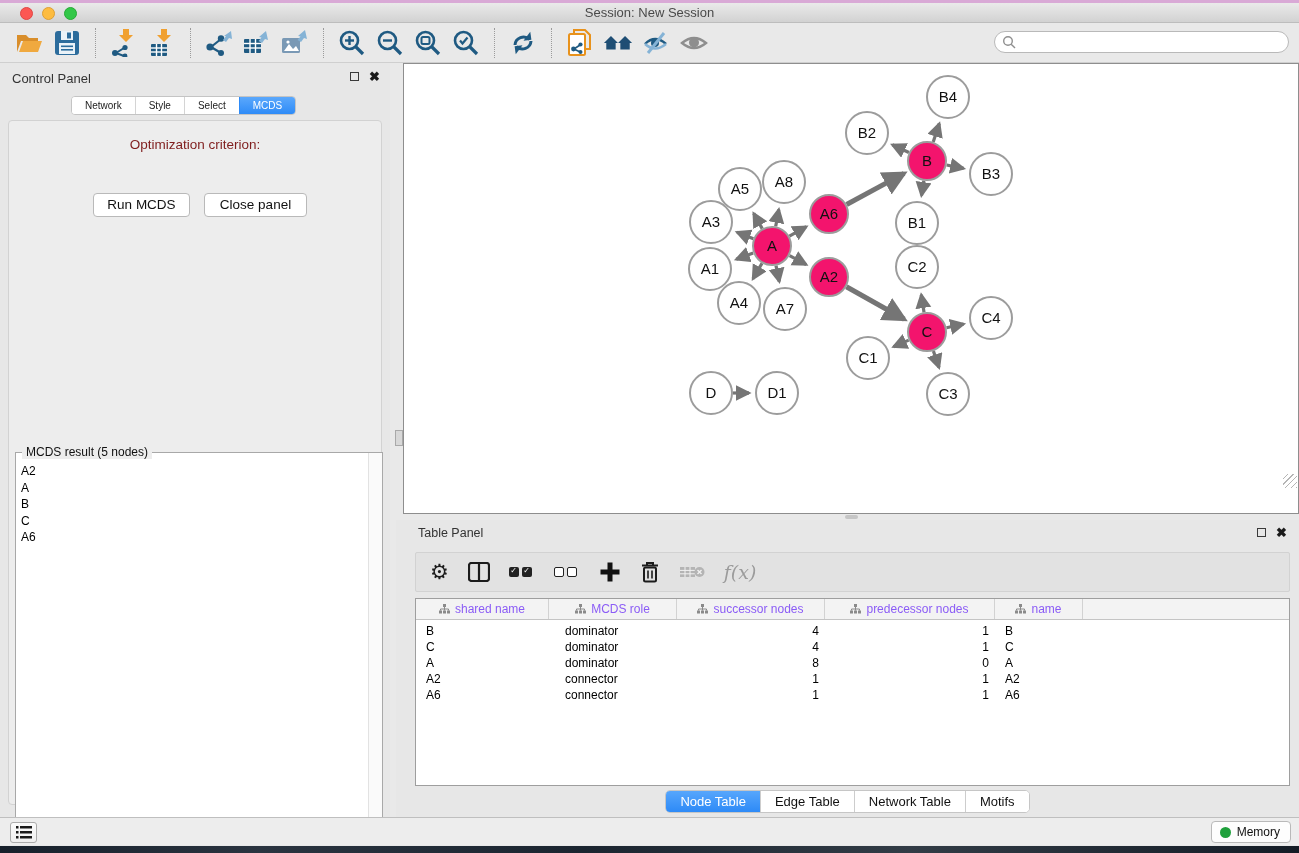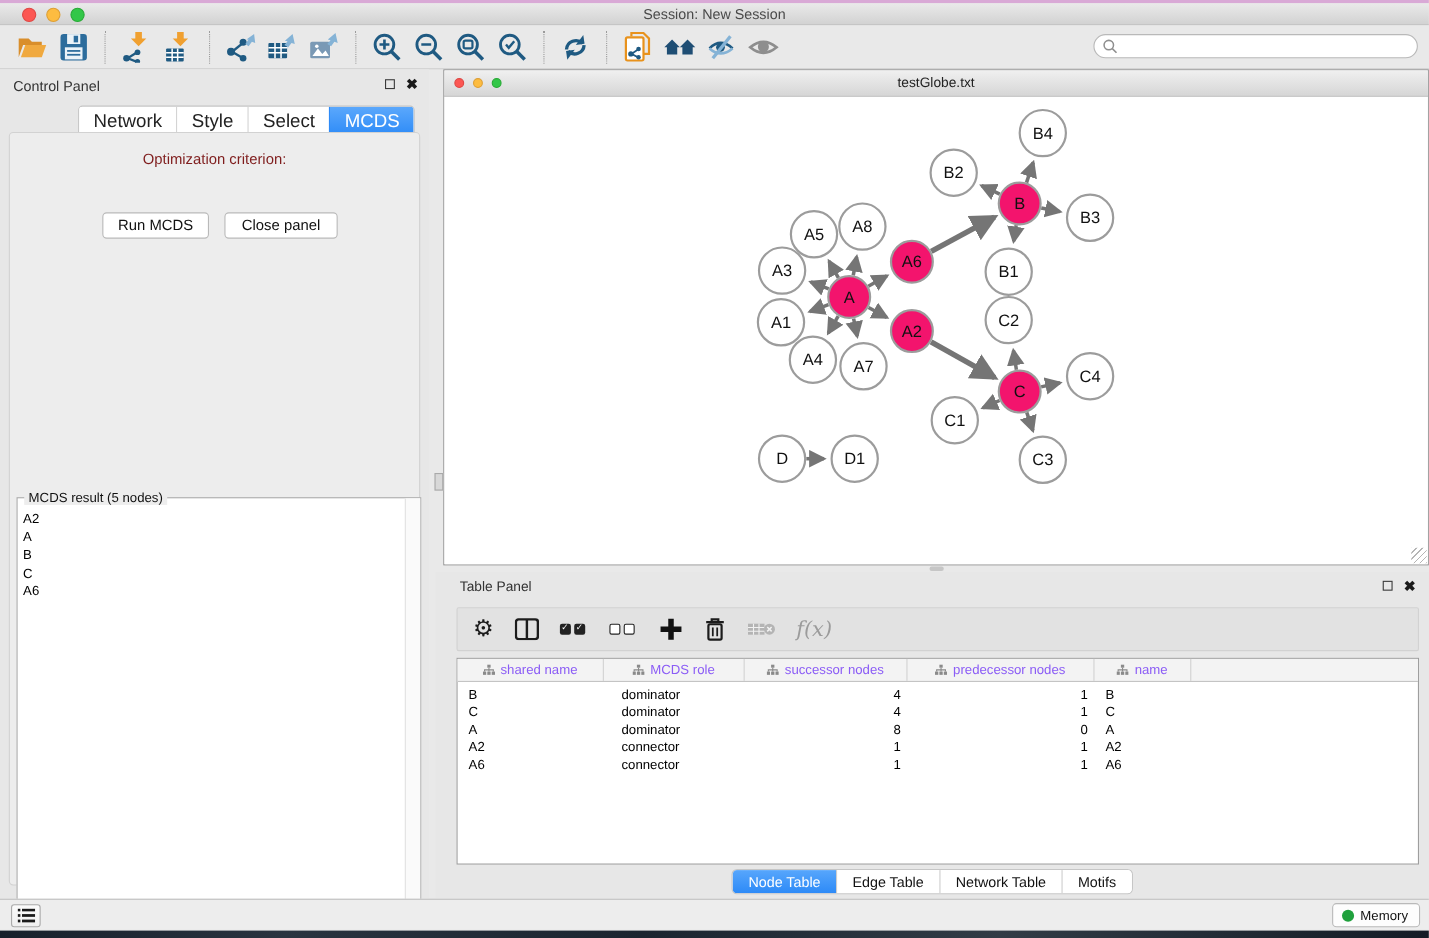--- a/index.html
+++ b/index.html
@@ -28,21 +28,21 @@
 
   
   #control-panel { position:absolute; left:0; top:63px; width:390px; height:754px; background:#E7E7E7; }
   .panel-head { position:relative; height:26px; padding:8px 12px 0; font-size:13px; color:#333; }
   .panel-ctls { position:absolute; right:10px; top:8px; display:flex; gap:10px; align-items:center; }
   .float-box { width:9px; height:9px; border:1.5px solid #3A3A3A; display:inline-block; }
   .close-x { font-size:13px; font-weight:bold; color:#1A1A1A; line-height:11px; }
 
   #control-panel-tabs { position:absolute; left:71px; top:33px; display:flex; border:1px solid #C4C4C4;
     border-radius:4px; overflow:hidden; background:#FFF; }
-  #control-panel-tabs .seg { padding:3px 13px; font-size:17px; color:#222; border-left:1px solid #D4D4D4; background:#FFF; }
+  #control-panel-tabs .seg { padding:3px 13px; font-size:10px; color:#222; border-left:1px solid #D4D4D4; background:#FFF; }
   #control-panel-tabs .seg:first-child { border-left:none; }
   #control-panel-tabs .seg.active { background:linear-gradient(#5BA8FC,#2E8BF7); color:#FFF; border-left-color:#2E8BF7; }
 
   #cp-box { position:absolute; left:8px; top:57px; width:374px; height:685px; background:#EDEDED;
     border:1px solid #D2D2D2; border-radius:4px; }
   #criterion-label { margin-top:16px; text-align:center; font-size:13.5px; color:#7f1d1d; }
   #criterion-select { position:absolute; left:35px; top:40px; width:304px; height:24px; background:#FFF;
     border:1px solid #B5B5B5; border-radius:4px; font-size:13.5px; color:#111; line-height:22px;
     padding-left:8px; }
   #criterion-stepper { position:absolute; right:1px; top:1px; width:19px; height:20px; border-radius:3px;
@@ -325,28 +325,20 @@
           <div class="list-item">B</div>
           <div class="list-item">C</div>
           <div class="list-item">A6</div>
         </div>
       <div id="mcds-scroll"></div>
     </div>
   </div>
 </div>
 
 <div id="net-window">
-  <div id="net-titlebar">
-    <div class="lights">
-      <div class="light red"></div>
-      <div class="light yellow"></div>
-      <div class="light green"></div>
-    </div>
-    <div class="title">testGlobe.txt</div>
-  </div>
   <div id="net-canvas">
     <svg id="graph-svg" width="894" height="425" viewBox="0 0 894 425">
       <defs>
         <marker id="arrowhead" markerWidth="6" markerHeight="6" refX="4.2" refY="2.5" orient="auto" markerUnits="strokeWidth">
           <path d="M0 0 L5 2.5 L0 5 Z" fill="#757575"></path>
         </marker>
       </defs>
     <line x1="349.2" y1="189.0" x2="332.3" y2="195.3" stroke="#757575" stroke-width="3.2" marker-end="url(#arrowhead)"></line>
         <line x1="349.4" y1="174.7" x2="333.1" y2="168.3" stroke="#757575" stroke-width="3.2" marker-end="url(#arrowhead)"></line>
         <line x1="358.0" y1="199.3" x2="349.0" y2="214.8" stroke="#757575" stroke-width="3.2" marker-end="url(#arrowhead)"></line>

